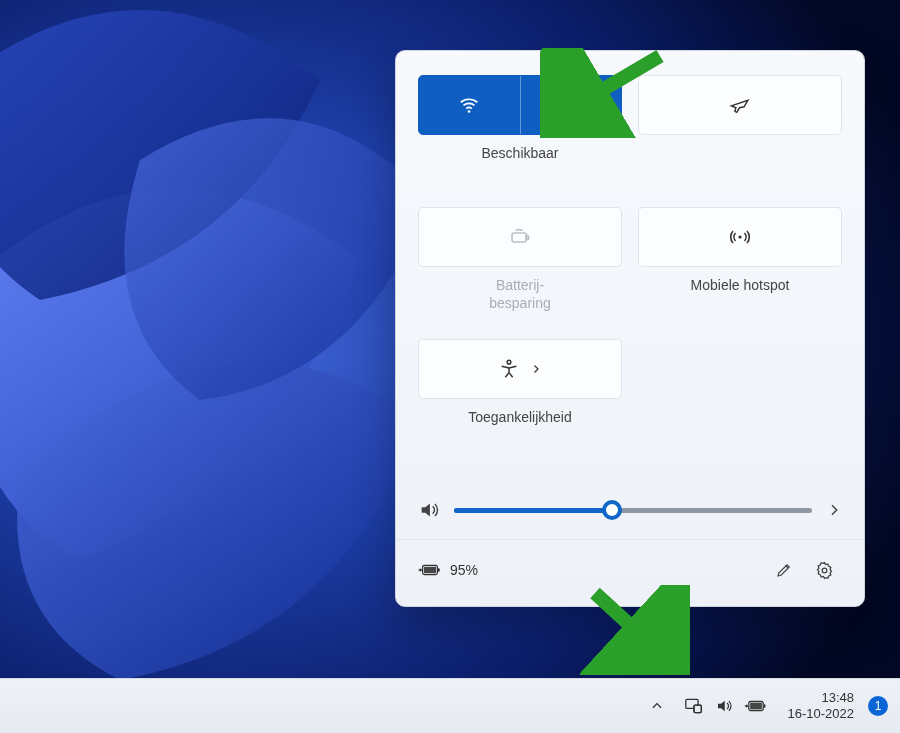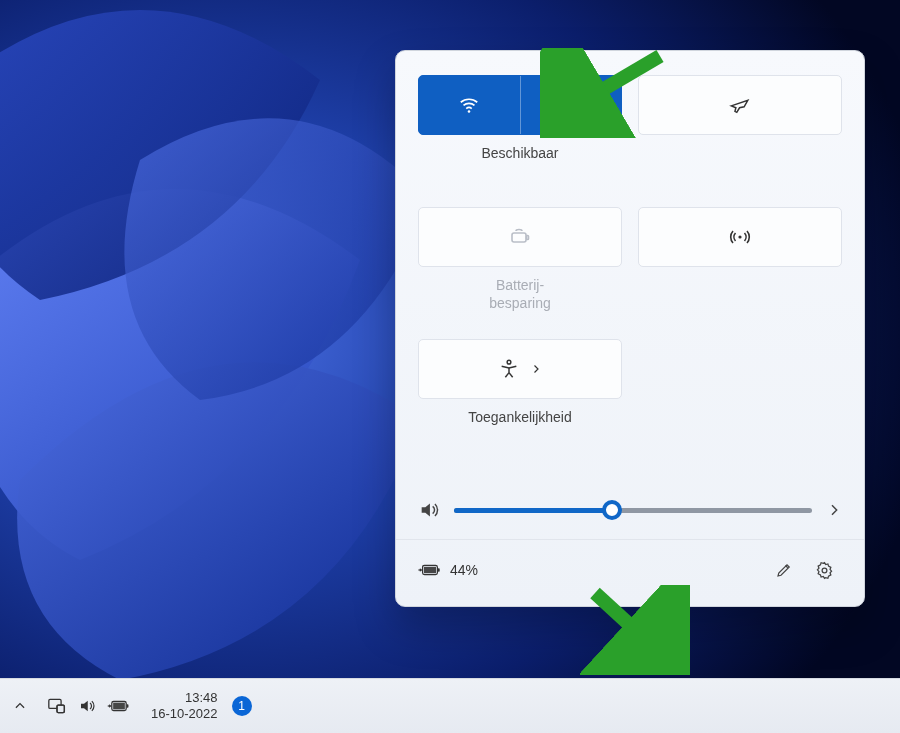--- a/index.html
+++ b/index.html
@@ -140,20 +140,21 @@
     color: #444;
   }
   .taskbar {
     position: absolute;
     left: 0; right: 0; bottom: 0;
     height: 55px;
     background: linear-gradient(180deg, #eef1f6, #e6eaf1);
     border-top: 1px solid #d7dbe2;
     display: flex;
     align-items: center;
+    justify-content: flex-end;
     padding-right: 12px;
     gap: 8px;
     color: #333;
     padding-left: 7px;
   }
   .tray {
     display: flex;
     align-items: center;
     gap: 2px;
     padding: 4px 6px;
@@ -261,20 +262,21 @@
     <div class="tile">
       <div class="tile-btn">
         <svg width="24" height="24" viewBox="0 0 24 24" fill="none" stroke="currentColor" stroke-width="1.6">
           <circle cx="12" cy="12" r="1.6" fill="currentColor" stroke="none"></circle>
           <path d="M7.5 8a6 6 0 0 0 0 8"></path>
             <path d="M16.5 8a6 6 0 0 1 0 8"></path>
           <path d="M5 6a9 9 0 0 0 0 12"></path>
             <path d="M19 6a9 9 0 0 1 0 12"></path>
         </svg>
       </div>
+      <div class="tile-label">Mobiele hotspot</div>
     </div>
 
 
     <div class="tile">
       <div class="tile-btn" style="gap:10px;">
         <svg width="22" height="22" viewBox="0 0 24 24" fill="none" stroke="currentColor" stroke-width="1.6">
           <circle cx="12" cy="4.5" r="2"></circle>
             <path d="M4 9l8 2 8-2"></path>
             <path d="M12 11v5"></path>
             <path d="M12 16l-4 5"></path>
@@ -312,21 +314,21 @@
 
   <div class="footer">
     <div class="footer-left">
       <svg width="24" height="20" viewBox="0 0 26 20" fill="none" stroke="currentColor" stroke-width="1.4">
         <rect x="5" y="5" width="16" height="10" rx="2"></rect>
           <rect x="21.5" y="8" width="2" height="4" rx="0.8" fill="currentColor" stroke="none"></rect>
         <path d="M2 8 l3 2 -3 2z" fill="currentColor" stroke="none"></path>
           <line x1="0.5" y1="10" x2="3" y2="10"></line>
         <rect x="6.5" y="6.5" width="13" height="7" fill="currentColor" stroke="none" opacity="0.9"></rect>
       </svg>
-      <span>44%</span>
+      <span>95%</span>
     </div>
     <div class="footer-right">
       <div class="icon-btn">
         <svg width="18" height="18" viewBox="0 0 24 24" fill="none" stroke="currentColor" stroke-width="1.6">
             <path d="M4 20l4-1 11-11-3-3L5 16l-1 4z"></path>
             <path d="M14 6l3 3"></path>
           </svg>
       </div>
       <div class="icon-btn">
         <svg width="19" height="19" viewBox="0 0 24 24" fill="none" stroke="currentColor" stroke-width="1.6">

